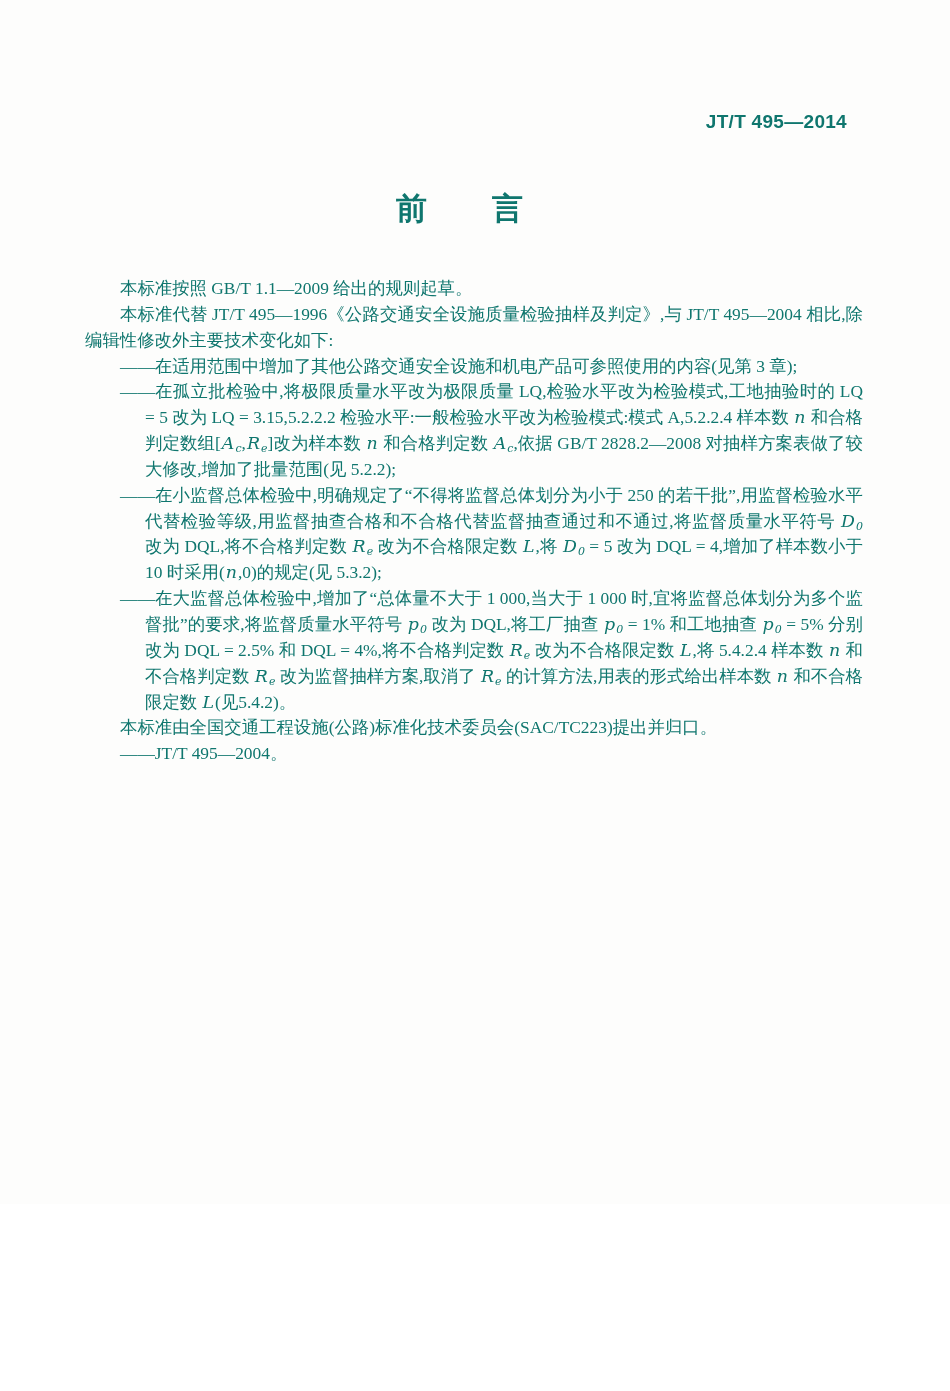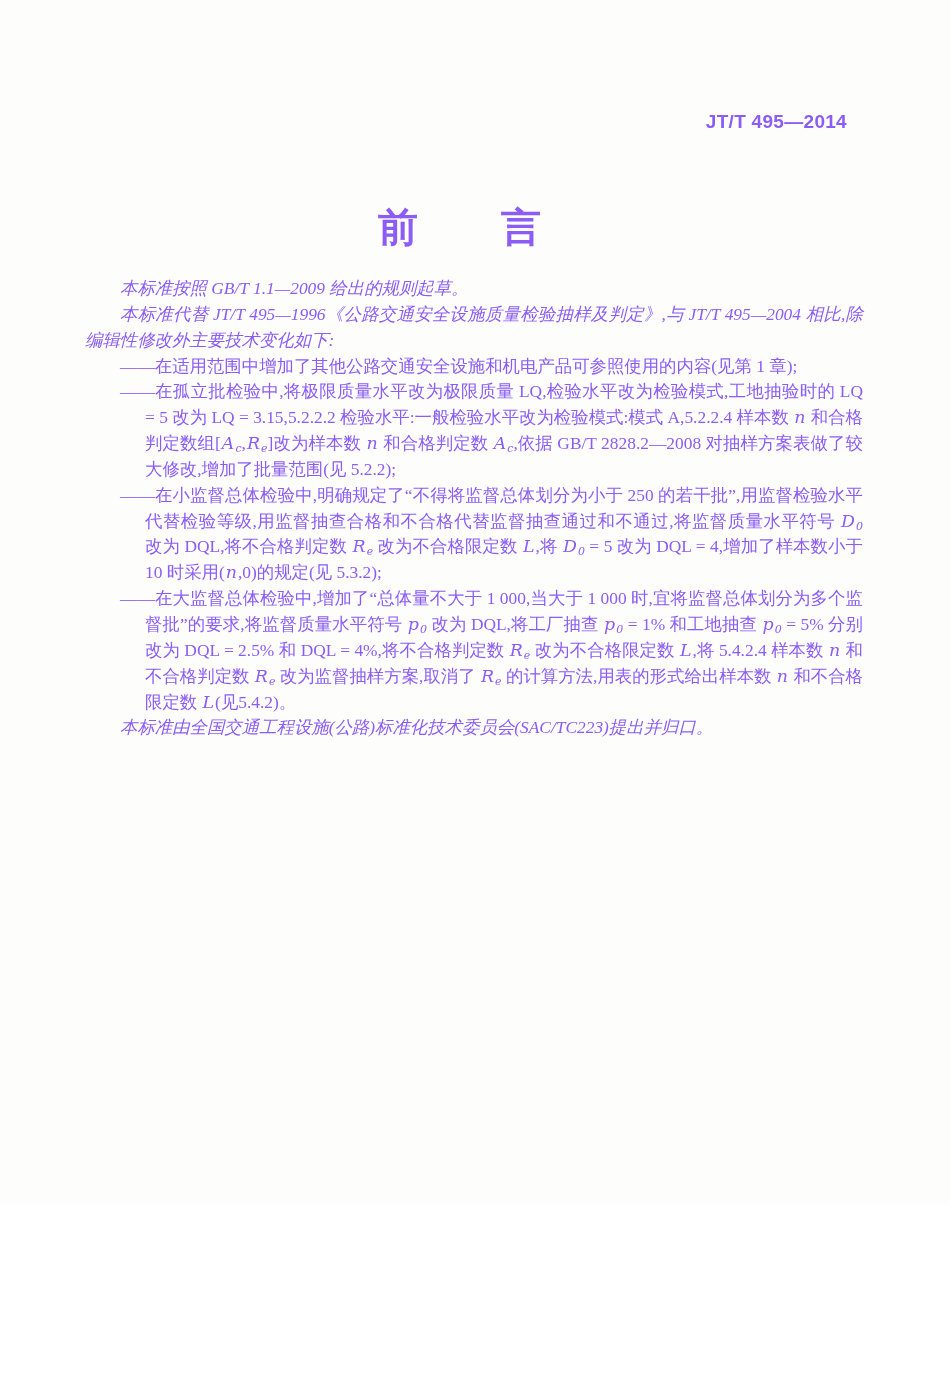--- a/index.html
+++ b/index.html
@@ -5,52 +5,52 @@
   html, body { margin: 0; padding: 0; }
   body {
     width: 950px; height: 1391px;
     background: #ffffff;
     font-family: "Liberation Serif", "DejaVu Serif", serif;
   }
   .page {
     position: relative;
     width: 950px; height: 1204px;
     background: #fdfdfc;
-    color: #8b5cf6;
+    color: #0f766e;
     overflow: hidden;
   }
   .header-code {
     position: absolute;
     top: 111px; right: 103px;
     font-family: "Liberation Sans", "DejaVu Sans", sans-serif;
     font-weight: bold;
     font-size: 19px;
     letter-spacing: 0.3px;
     white-space: nowrap;
   }
   .doc-title {
     position: absolute;
-    top: 200px; left: 0;
+    top: 188px; left: 0;
     width: 920px;
     text-align: center;
     font-family: "Liberation Sans", "DejaVu Sans", sans-serif;
     font-weight: bold;
-    font-size: 40px;
+    font-size: 31px;
     letter-spacing: 1px;
   }
   .body-text {
     position: absolute;
     top: 276px; left: 85px;
     width: 778px;
     font-size: 17.4px;
     line-height: 25.85px;
     text-align: justify;
   }
   .para { margin: 0; padding: 0; }
-  .para.plain { text-indent: 35px; font-style: italic; }
+  .para.plain { text-indent: 35px; }
   .para.item  { padding-left: 60px; text-indent: -25px; }
   .var {
     font-style: italic;
     font-family: "DejaVu Serif", serif;
     padding: 0 1px;
   }
   sub.var {
     font-size: 11px;
     line-height: 0;
     vertical-align: -3px;
@@ -76,25 +76,26 @@
 
 <div class="page">
 
   <div class="header-code">JT/T 495—2014</div>
 
   <div class="doc-title">前　　言</div>
 
   <div class="body-text">
       <p class="para plain"><span>本标准按照 GB/T 1.1—2009 给出的规则起草。</span></p>
       <p class="para plain"><span>本标准代替 JT/T 495—1996《公路交通安全设施质量检验抽样及判定》,与 JT/T 495—2004 相比,除编辑性修改外主要技术变化如下:</span></p>
-      <p class="para item"><span>——在适用范围中增加了其他公路交通安全设施和机电产品可参照使用的内容(见第 1 章);</span></p>
+      <p class="para item"><span>——在适用范围中增加了其他公路交通安全设施和机电产品可参照使用的内容(见第 3 章);</span></p>
       <p class="para item"><span>——在孤立批检验中,将极限质量水平改为极限质量 LQ,检验水平改为检验模式,工地抽验时的 LQ = 5 改为 LQ = 3.15,5.2.2.2 检验水平:一般检验水平改为检验模式:模式 A,5.2.2.4 样本数 </span><span class="var">n</span><span> 和合格判定数组[</span><span class="var">A</span><sub class="var">c</sub><span>,</span><span class="var">R</span><sub class="var">e</sub><span>]改为样本数 </span><span class="var">n</span><span> 和合格判定数 </span><span class="var">A</span><sub class="var">c</sub><span>,依据 GB/T 2828.2—2008 对抽样方案表做了较大修改,增加了批量范围(见 5.2.2);</span></p>
       <p class="para item"><span>——在小监督总体检验中,明确规定了“不得将监督总体划分为小于 250 的若干批”,用监督检验水平代替检验等级,用监督抽查合格和不合格代替监督抽查通过和不通过,将监督质量水平符号 </span><span class="var">D</span><sub class="var">0</sub><span> 改为 DQL,将不合格判定数 </span><span class="var">R</span><sub class="var">e</sub><span> 改为不合格限定数 </span><span class="var">L</span><span>,将 </span><span class="var">D</span><sub class="var">0</sub><span> = 5 改为 DQL = 4,增加了样本数小于 10 时采用(</span><span class="var">n</span><span>,0)的规定(见 5.3.2);</span></p>
       <p class="para item"><span>——在大监督总体检验中,增加了“总体量不大于 1 000,当大于 1 000 时,宜将监督总体划分为多个监督批”的要求,将监督质量水平符号 </span><span class="var">p</span><sub class="var">0</sub><span> 改为 DQL,将工厂抽查 </span><span class="var">p</span><sub class="var">0</sub><span> = 1% 和工地抽查 </span><span class="var">p</span><sub class="var">0</sub><span> = 5% 分别改为 DQL = 2.5% 和 DQL = 4%,将不合格判定数 </span><span class="var">R</span><sub class="var">e</sub><span> 改为不合格限定数 </span><span class="var">L</span><span>,将 5.4.2.4 样本数 </span><span class="var">n</span><span> 和不合格判定数 </span><span class="var">R</span><sub class="var">e</sub><span> 改为监督抽样方案,取消了 </span><span class="var">R</span><sub class="var">e</sub><span> 的计算方法,用表的形式给出样本数 </span><span class="var">n</span><span> 和不合格限定数 </span><span class="var">L</span><span>(见5.4.2)。</span></p>
       <p class="para plain"><span>本标准由全国交通工程设施(公路)标准化技术委员会(SAC/TC223)提出并归口。</span></p>
+      <p class="para item"><span>——JT/T 495—2004。</span></p>
     </div>
 
   <div class="page-number">I</div>
 
   <div class="speck s1"></div>
   <div class="speck s2"></div>
 
 </div>
 
 </body></html>

